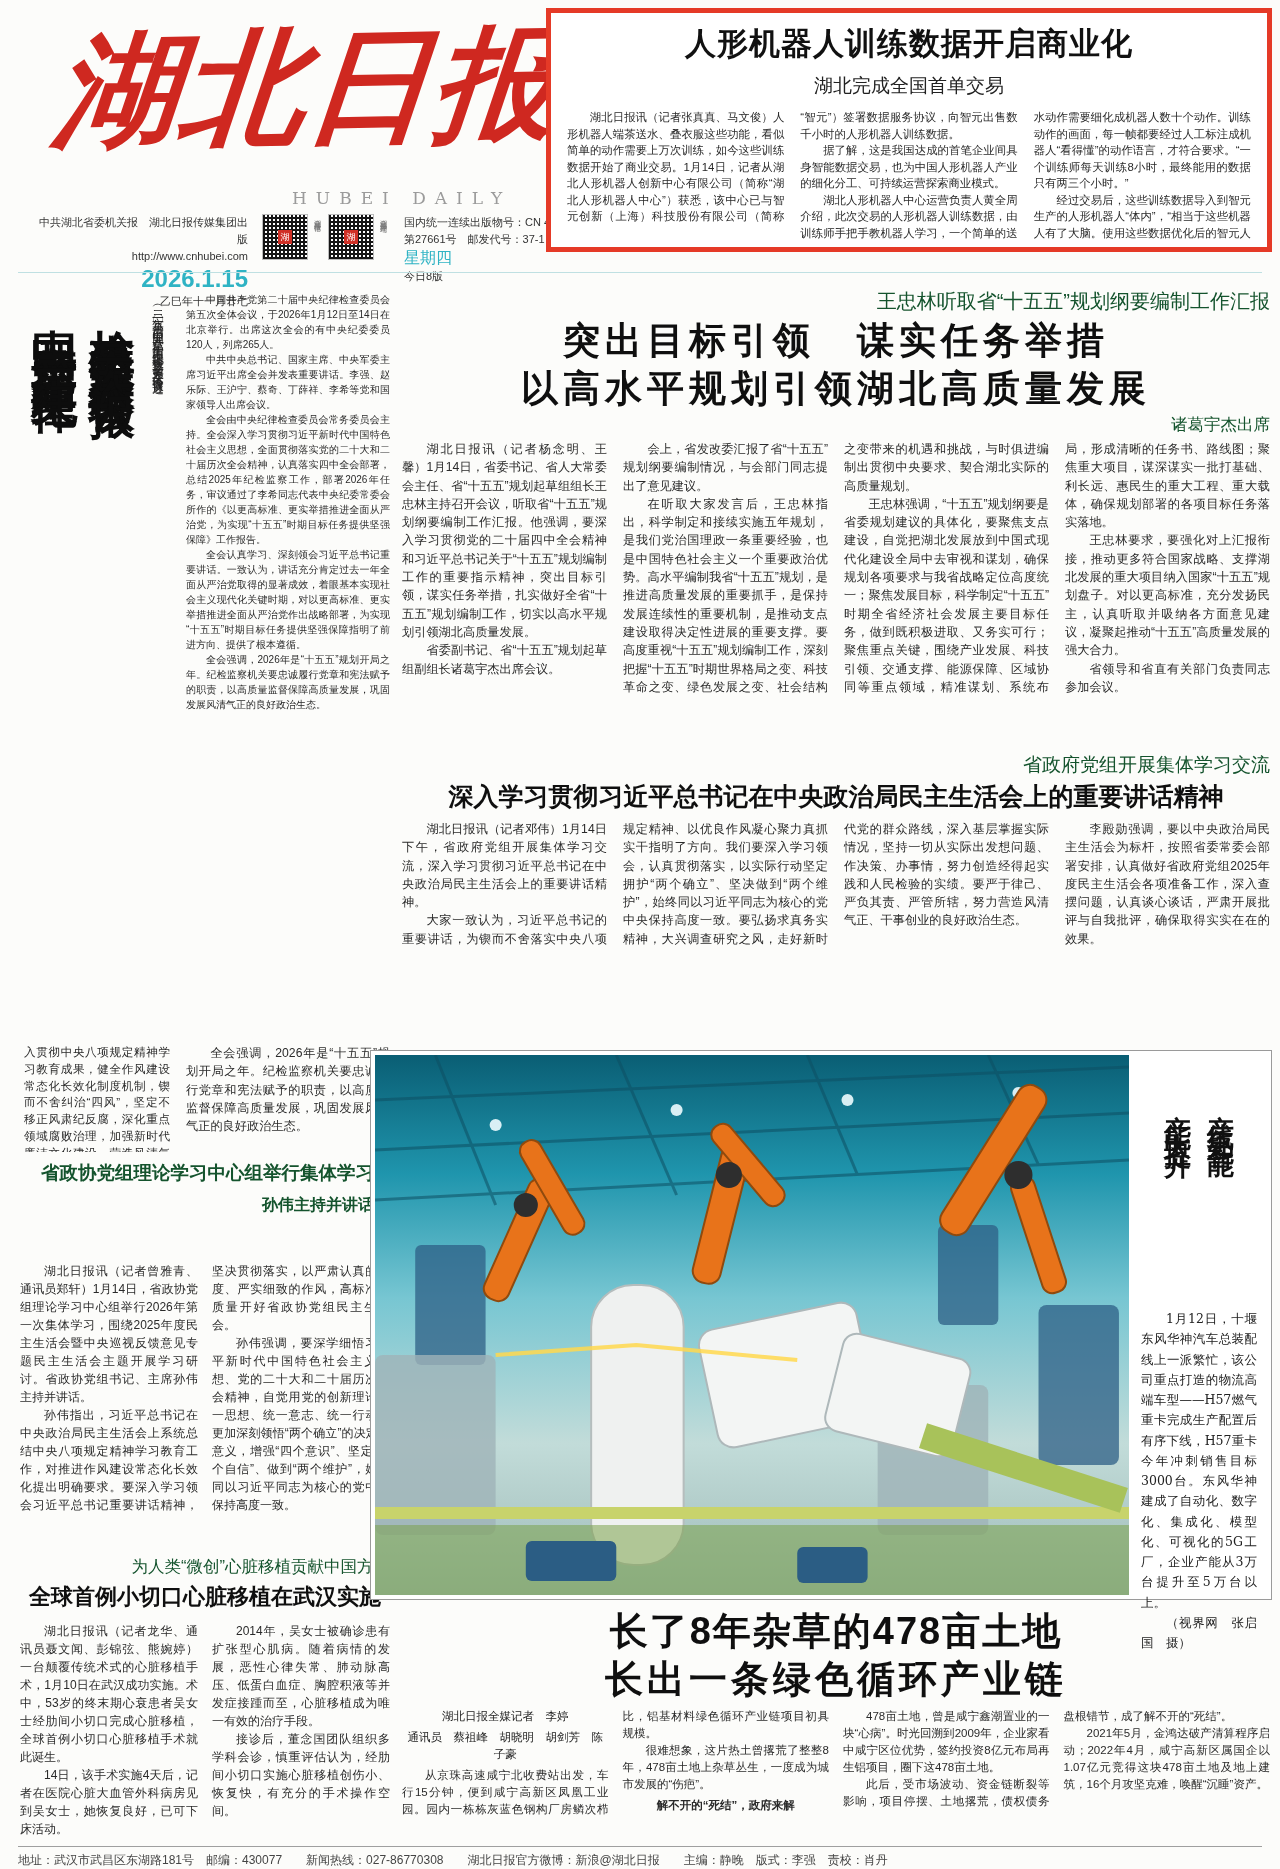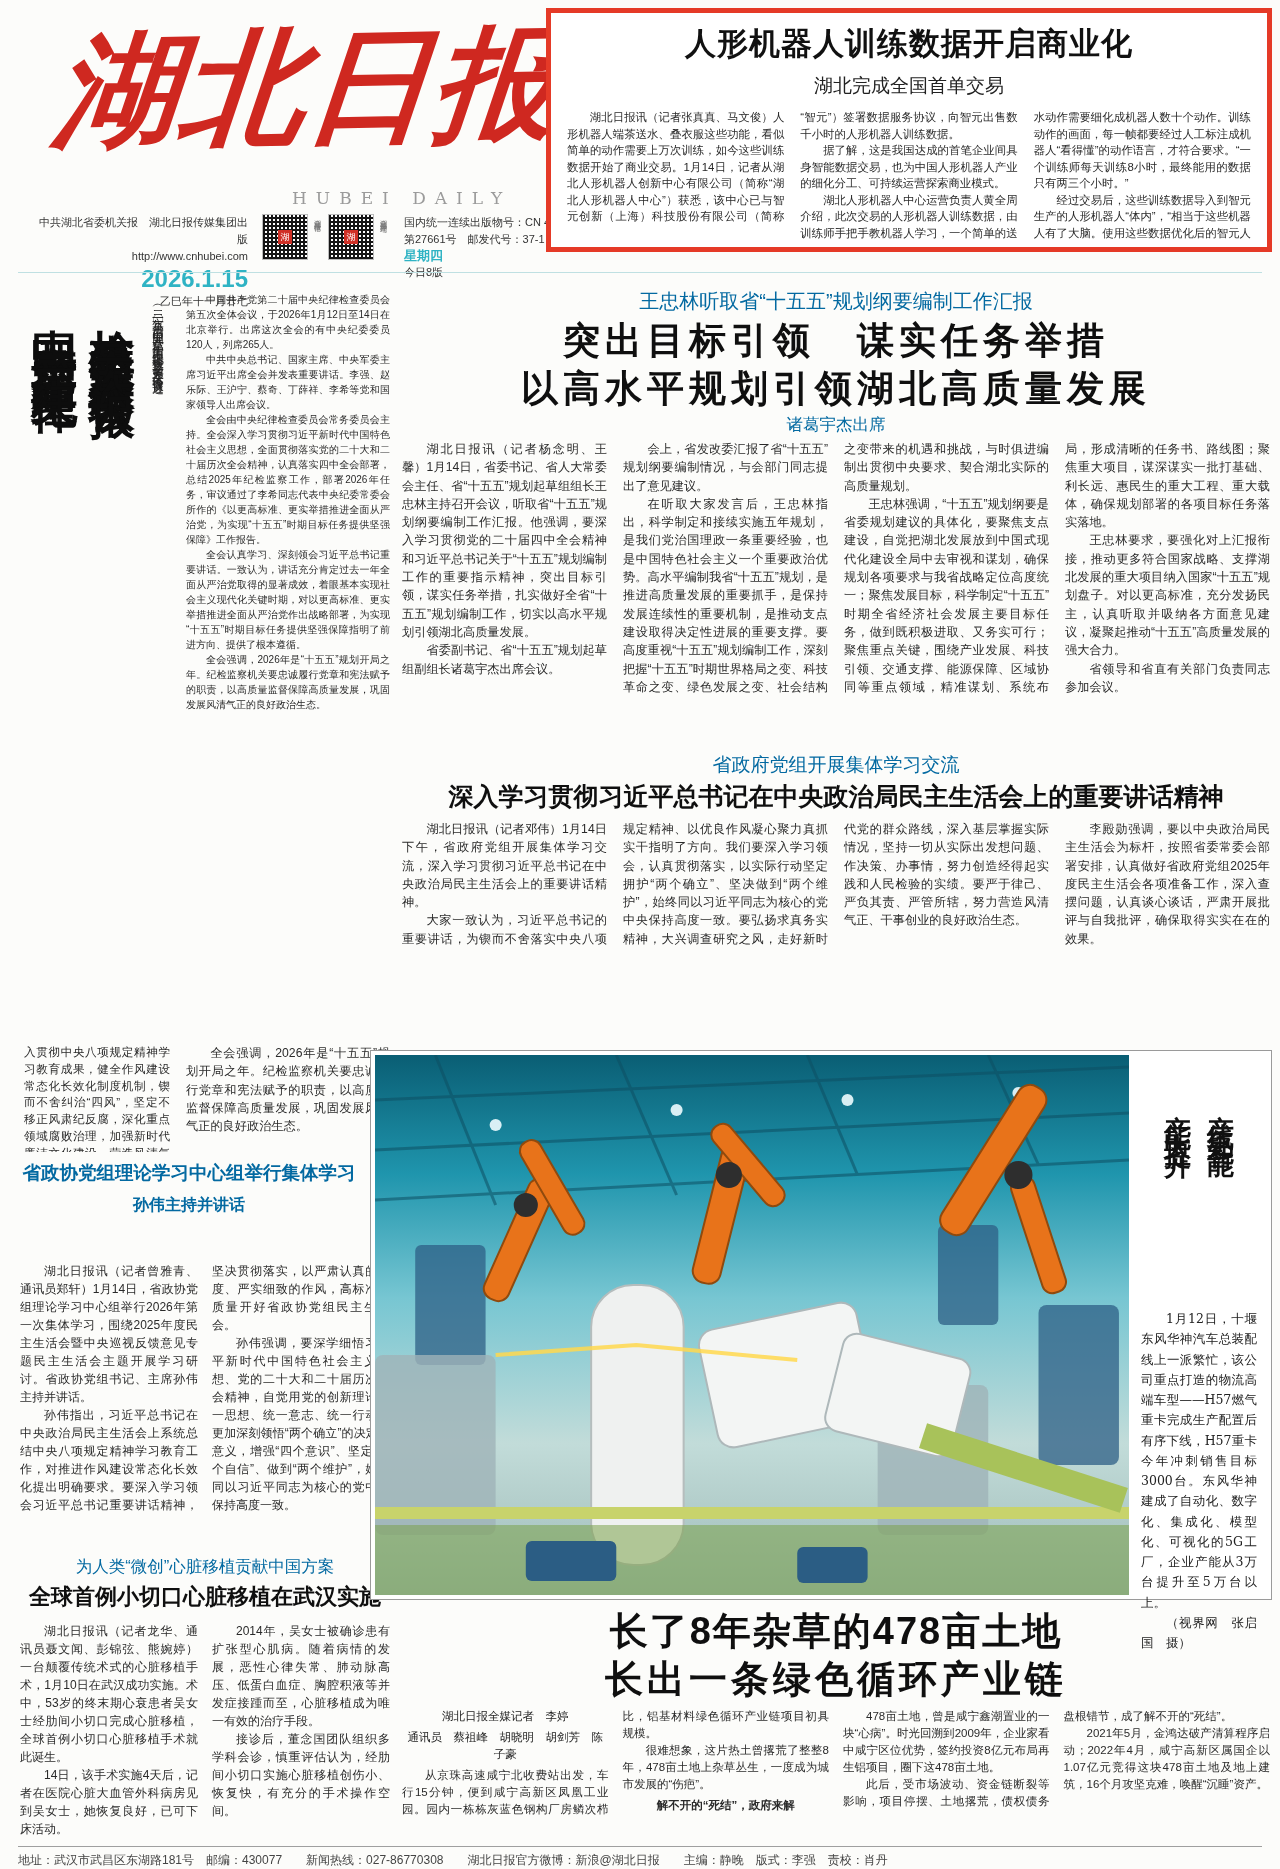--- a/index.html
+++ b/index.html
@@ -7,40 +7,40 @@
   body{font-family:"Liberation Sans","DejaVu Sans",sans-serif;color:#222}
   #page{position:relative;width:1280px;height:1869px;margin:0 auto;background:#fcfcfa;overflow:hidden}
   .abs{position:absolute}
 
   
   .masthead-title{font-family:"DejaVu Serif","Liberation Serif",serif;font-weight:bold;font-style:italic;
     color:#cf2820;font-size:124px;line-height:1.05;letter-spacing:2px;transform:skewX(-6deg) rotate(-1deg);white-space:nowrap}
   .masthead-en{font-family:"DejaVu Serif",serif;color:#9b9b9b;font-size:17px;letter-spacing:9px;white-space:nowrap}
   .info{font-size:11px;color:#333;line-height:1.55}
   .info .date{color:#2fb3c4;font-weight:bold;font-size:24px;line-height:1.15}
-  .info .weekday{color:#2fb3c4;font-weight:bold;font-size:13px;line-height:1.25}
+  .info .weekday{color:#2fb3c4;font-weight:normal;font-size:16px;line-height:1.25}
   .qr{width:46px;height:46px;position:relative;border:1px solid #bbb;background:
       repeating-linear-gradient(0deg,#151515 0 2px,transparent 2px 4px),
       repeating-linear-gradient(90deg,#151515 0 2px,#fff 2px 4px)}
   .qr .badge{position:absolute;left:50%;top:50%;width:14px;height:14px;transform:translate(-50%,-50%);
       background:#d03026;color:#fff;font-size:9px;line-height:14px;text-align:center}
   .qr-label{writing-mode:vertical-rl;font-size:7px;color:#777;letter-spacing:1px;height:46px}
   .header-rule{border-top:1px solid #bfe0e2}
 
   
   .boxed{border:5px solid #e53a27;background:#fff;padding:10px 16px 8px}
   .boxed h1{font-size:31px;font-weight:bold;text-align:center;color:#111;letter-spacing:1px}
   .boxed h2{font-size:19px;font-weight:normal;text-align:center;color:#222;margin-top:8px}
   .boxed .cols{column-count:3;column-gap:16px;margin-top:10px;height:136px;overflow:hidden;
       font-size:11.4px;line-height:1.45;text-align:justify;color:#2a2a2a}
 
   
   .body-text{text-align:justify;color:#2a2a2a;overflow:hidden}
   .body-text p{text-indent:2em;margin:0}
-  .kicker{text-align:center;color:#0369a1}
+  .kicker{text-align:right;color:#14532d}
   .headline{font-weight:bold;color:#0f0f0f;text-align:center}
 
   
   .vert-head{writing-mode:vertical-lr;font-weight:bold;color:#0d0d0d;font-size:46px;letter-spacing:5px;line-height:1.16}
   .vert-head span{display:block;margin:0 4px}
   .vert-date{writing-mode:vertical-lr;font-size:11.5px;color:#222;letter-spacing:2px;line-height:1.3}
 
   
   .feature-box{border:1px solid #9a9a9a;background:#fff;padding:4px;display:flex}
   .photo{flex:1;position:relative;overflow:hidden;background:#0a5e74}

